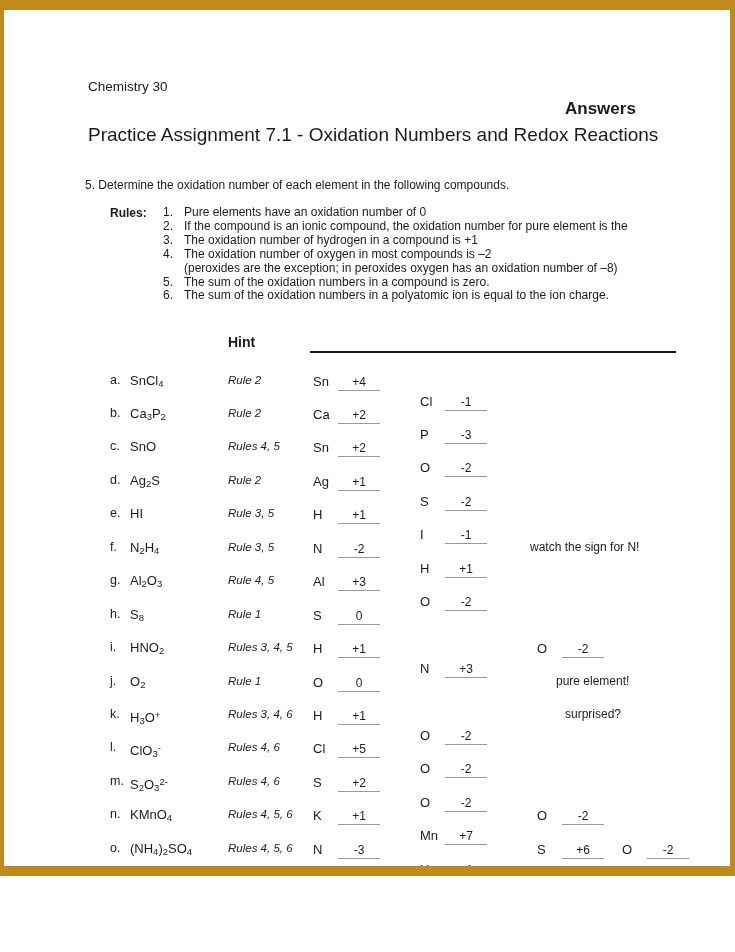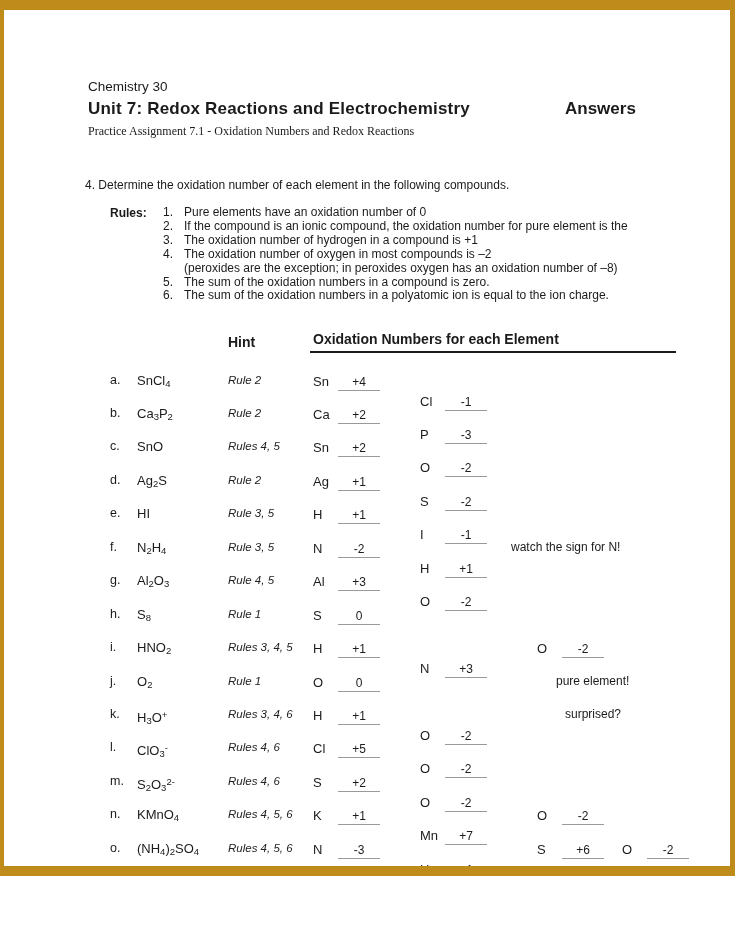--- a/index.html
+++ b/index.html
@@ -7,58 +7,57 @@
     position:relative;width:735px;height:876px;overflow:hidden;
     background:#fff;color:#1b1b1b;
     font-family:"Liberation Sans","DejaVu Sans",sans-serif;
     box-sizing:border-box;
   }
   .frame{position:absolute;inset:0;border-style:solid;border-width:10px 5px 10px 4px;pointer-events:none;z-index:5;}
   .abs{position:absolute;white-space:nowrap;}
   .course{left:88px;top:79px;font-size:13.5px;}
   .title{left:88px;top:99px;font-size:17px;font-weight:bold;letter-spacing:.2px;}
   .answers{left:565px;top:99px;font-size:17px;font-weight:bold;}
-  .subtitle{left:88px;top:124px;font-size:12px;font-family:Liberation Serif, serif;}
+  .subtitle{left:88px;top:124px;font-size:19px;}
   .question{left:85px;top:178px;font-size:12px;}
   .rules-label{left:110px;top:206px;font-size:12px;font-weight:bold;}
   .rules-list{position:absolute;left:163px;top:206px;width:520px;}
   .rule-item{display:flex;font-size:12px;line-height:13.9px;}
   .rule-num{width:21px;flex:0 0 21px;}
   .rule-text{flex:1;}
   .hint-h{left:228px;top:334px;font-size:14px;font-weight:bold;}
   .ox-h{left:313px;top:331px;font-size:14px;font-weight:bold;}
   .ox-rule{left:310px;top:351px;width:366px;height:2px;background:#1a1a1a;}
   .trow{position:absolute;left:0;width:735px;height:24px;}
   .trow .abs{top:0;line-height:17px;}
   .c-letter{left:110px;font-size:12.5px;}
-  .c-formula{left:137px;font-size:13px;}
+  .c-formula{left:130px;font-size:13px;}
   .fsub{font-size:9.5px;vertical-align:-2px;}
   .fsup{font-size:9.5px;vertical-align:4px;}
   .c-hint{left:228px;font-size:11.5px;font-style:italic;color:#222;}
   .c-els{left:313px;display:flex;}
   .pair{display:inline-block;width:107px;}
   .pair:nth-child(2){width:117px;margin-top:20px;}
   .pair:nth-child(3){width:85px;}
   .sym{display:inline-block;min-width:25px;font-size:13px;}
   .blank{display:inline-block;width:42px;height:17px;text-align:center;font-size:12px;border-bottom:1.5px solid #9a9a9a;box-sizing:border-box;}
-  .c-note{left:511px;font-size:12px;}
+  .c-note{left:530px;font-size:12px;}
   .row-j .c-note{left:556px;}
   .row-k .c-note{left:565px;}
 </style>
 </head>
 <body>
 
 <div class="page">
   <div class="frame" style="border-color: rgb(191, 139, 27);"></div>
 
   <div class="abs course">Chemistry 30</div>
-  <div class="abs title">Unit 7: Redox Reactions and Electrochemistry</div>
   <div class="abs answers">Answers</div>
   <div class="abs subtitle">Practice Assignment 7.1 - Oxidation Numbers and Redox Reactions</div>
-  <div class="abs question">4. Determine the oxidation number of each element in the following compounds.</div>
+  <div class="abs question">5. Determine the oxidation number of each element in the following compounds.</div>
 
   <div class="abs rules-label">Rules:</div>
   <div class="rules-list">
       <div class="rule-item">
         <span class="rule-num">1.</span>
         <div class="rule-text">
           <div>Pure elements have an oxidation number of 0</div>
         </div>
       </div>
       <div class="rule-item">
@@ -88,21 +87,20 @@
       </div>
       <div class="rule-item">
         <span class="rule-num">6.</span>
         <div class="rule-text">
           <div>The sum of the oxidation numbers in a polyatomic ion is equal to the ion charge.</div>
         </div>
       </div>
     </div>
 
   <div class="abs hint-h">Hint</div>
-  <div class="abs ox-h">Oxidation Numbers for each Element</div>
   <div class="abs ox-rule"></div>
 
   <div id="rows-wrap">
       <div class="trow row-a" style="top: 371.5px;">
         <span class="abs c-letter">a.</span>
         <span class="abs c-formula">SnCl<span class="fsub">4</span></span>
         <span class="abs c-hint">Rule 2</span>
         <span class="abs c-els">
           <span class="pair"><span class="sym">Sn</span><span class="blank">+4</span></span>
           <span class="pair"><span class="sym">Cl</span><span class="blank">-1</span></span>

